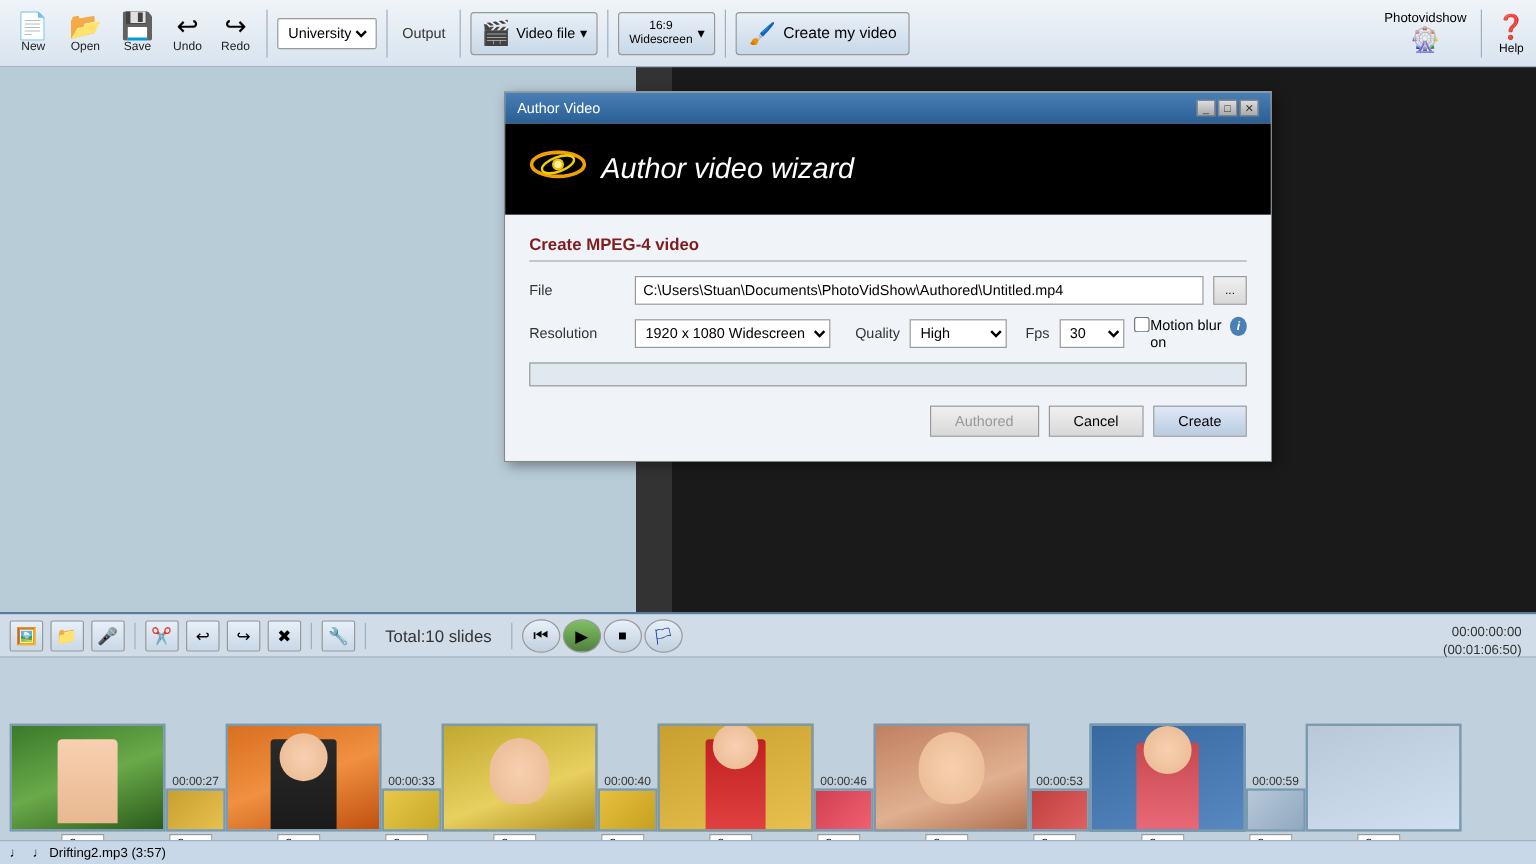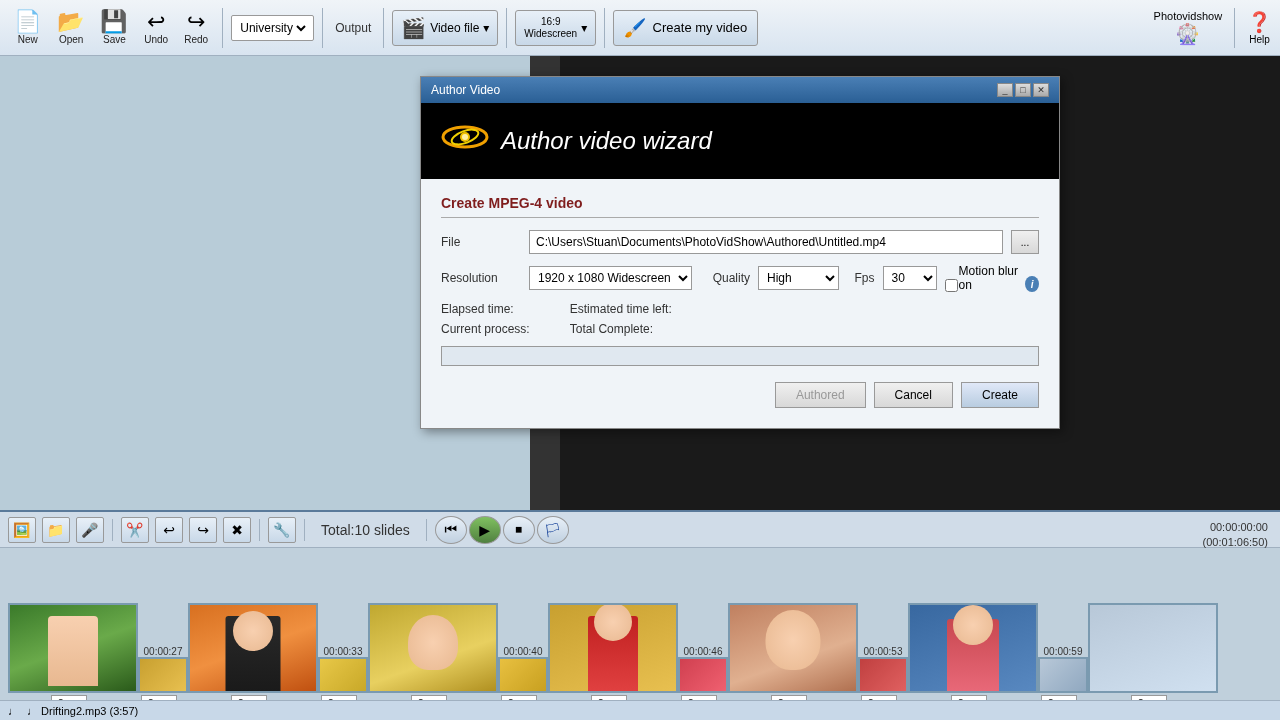--- a/index.html
+++ b/index.html
@@ -79,21 +79,21 @@
       border: 1px solid #999; cursor: pointer; display: flex; align-items: center; justify-content: center; font-size: 10px;
     }
     .form-select {
       padding: 2px 4px; border: 1px solid #999; background: white; font-size: 12px; height: 24px; cursor: pointer;
     }
     .info-row { display: flex; gap: 40px; margin: 10px 0; }
     .info-item { display: flex; flex-direction: column; gap: 6px; }
     .info-label { font-size: 12px; color: #333; }
     .progress-bar-container { border: 1px solid #999; background: #e0e8f0; height: 20px; margin: 8px 0; }
     .progress-bar { height: 100%; background: #4a7fb5; width: 0%; }
-    .motion-blur-row { display: flex; align-items: flex-end; gap: 1px; }
+    .motion-blur-row { display: flex; align-items: flex-start; gap: 1px; }
     .dialog-footer { display: flex; justify-content: flex-end; gap: 8px; padding: 8px 0 4px; }
     .dialog-btn {
       padding: 5px 20px; border: 1px solid #999; cursor: pointer; font-size: 12px;
       background: linear-gradient(to bottom, #f0f0f0, #d8d8d8);
     }
     .dialog-btn.disabled { color: #999; cursor: default; }
     .dialog-btn.primary { background: linear-gradient(to bottom, #e0e8f8, #b8cce0); }
 
     
     #timeline { position: absolute; bottom: 0; left: 0; right: 0; height: 210px; background: #c0d0dc; border-top: 2px solid #5a7a9a; z-index: 5; }
@@ -235,30 +235,20 @@
         <select class="form-select" style="width:60px;">
           <option>30</option>
         </select>
         <div class="motion-blur-row">
           <input type="checkbox" style="">
           <span>Motion blur on</span>
           <span class="info-icon">i</span>
         </div>
       </div>
 
-      <div class="info-row">
-        <div class="info-item">
-          <span class="info-label">Elapsed time:</span>
-          <span class="info-label">Current process:</span>
-        </div>
-        <div class="info-item">
-          <span class="info-label">Estimated time left:</span>
-          <span class="info-label">Total Complete:</span>
-        </div>
-      </div>
 
       <div class="progress-bar-container">
         <div class="progress-bar"></div>
       </div>
 
       <div class="dialog-footer">
         <button class="dialog-btn disabled">Authored</button>
         <button class="dialog-btn">Cancel</button>
         <button class="dialog-btn primary">Create</button>
       </div>

